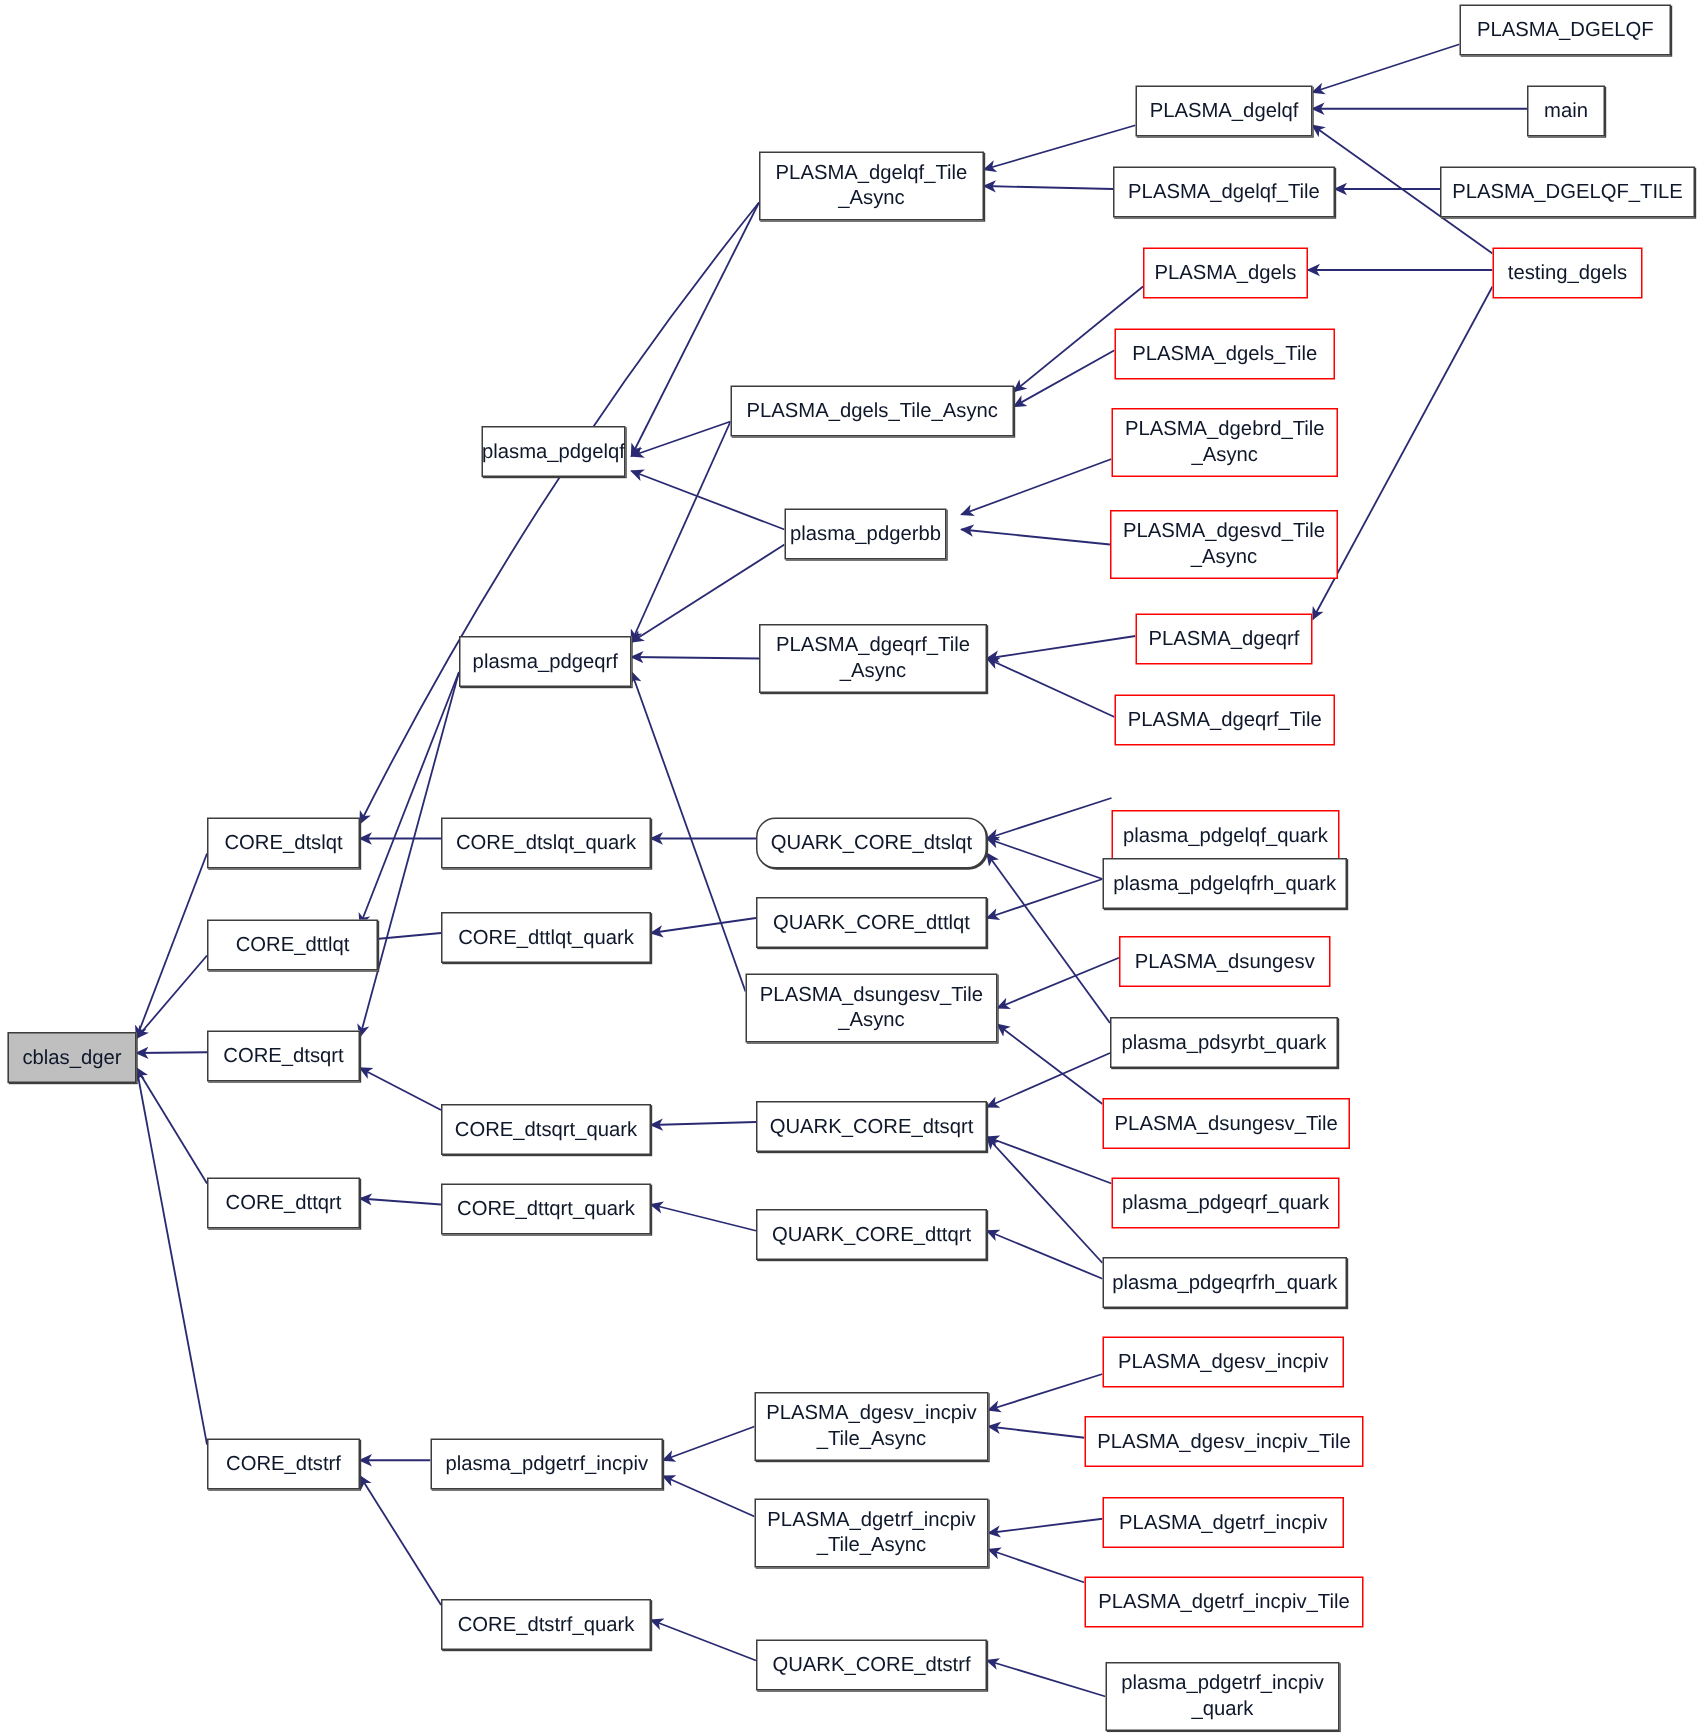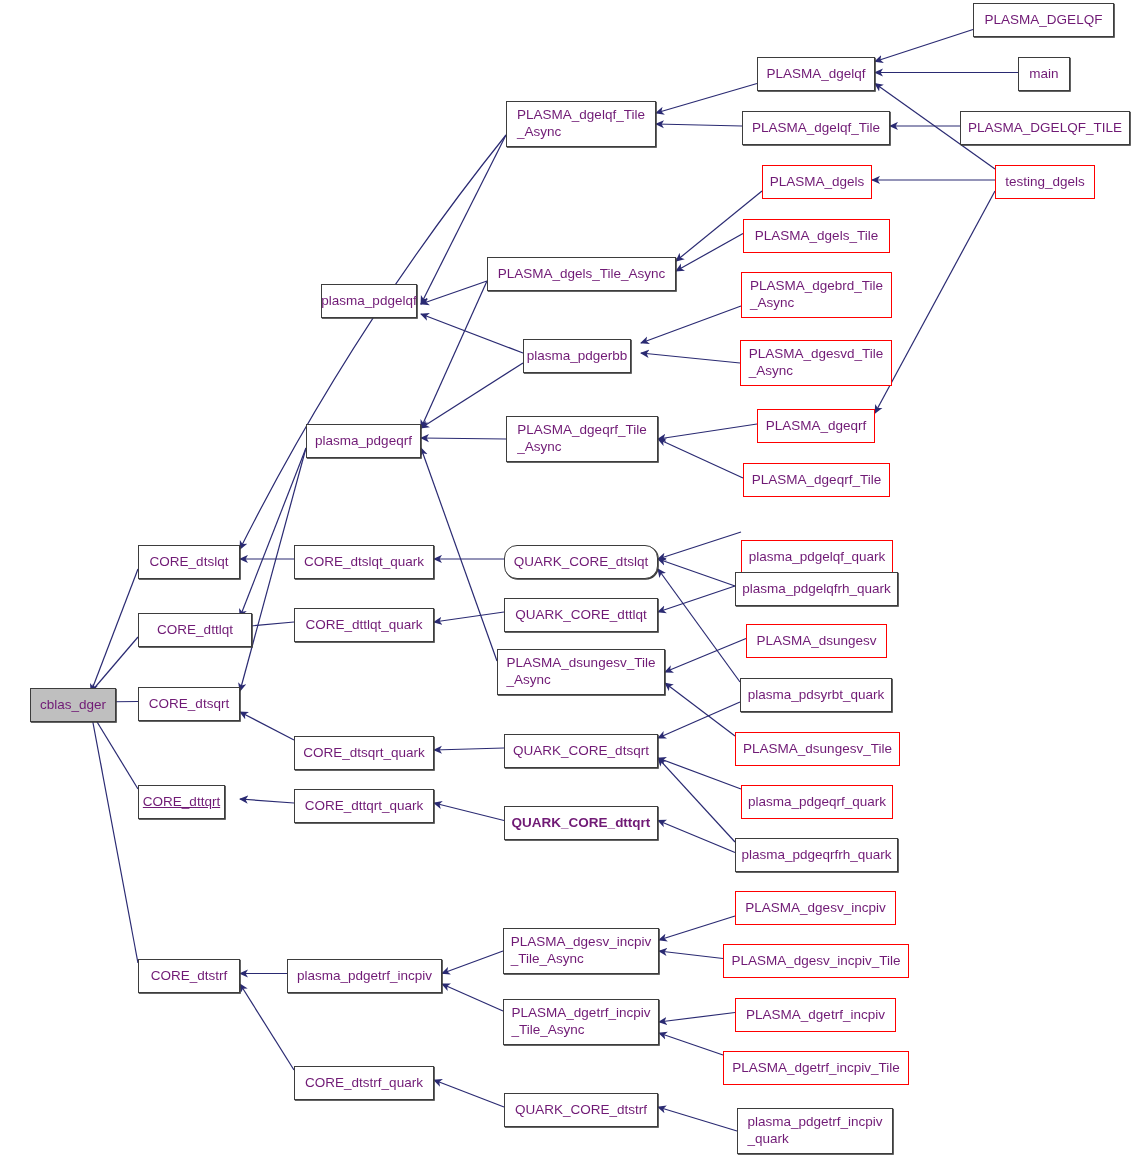--- a/index.html
+++ b/index.html
@@ -1,24 +1,24 @@
 <!DOCTYPE html>
 <html><head>
 <meta charset="utf-8">
 <style>
   html,body{margin:0;padding:0;background:#ffffff;}
   body{font-family:"Liberation Sans",sans-serif;}
   #stage{position:relative;width:1136px;height:1155px;background:#fff;overflow:hidden;}
   svg#edges{position:absolute;left:0;top:0;width:1136px;height:1155px;}
   .node{position:absolute;box-sizing:border-box;display:flex;align-items:center;justify-content:center;
-        background:#ffffff;border:1px solid #000;font-size:13.5px;color:#701a75;line-height:1.15;
-        white-space:pre-line;padding:16px 4px;}
+        background:#ffffff;border:1px solid #000;font-size:13.5px;color:#0f172a;line-height:1.15;
+        text-align:center;white-space:pre-line;padding:16px 4px;}
   .node.red{border-color:#ff0000;}
   .node.thick{border-color:#3d3d3d;border-width:1px;box-shadow:0.8px 0.8px 0 #3d3d3d;}
-  .node.current{background:#bfbfbf;border-color:#3d3d3d;box-shadow:0.8px 0.8px 0 #3d3d3d;margin-left:25px;}
+  .node.current{background:#bfbfbf;border-color:#3d3d3d;box-shadow:0.8px 0.8px 0 #3d3d3d;}
   .node.two{line-height:1.25;}
 </style>
 </head>
 <body>
 
 <div id="stage">
   <svg id="edges" xmlns="http://www.w3.org/2000/svg">
     <defs>
       <marker id="ah" markerWidth="9" markerHeight="9" refX="8" refY="4.5" orient="auto" markerUnits="userSpaceOnUse">
         <path d="M0,0.4 L9,4.5 L0,8.6 L2.4,4.5 Z" fill="#2a2a72"></path>
@@ -82,42 +82,42 @@
         <path d="M960,126 L890,126" fill="none" stroke="#2a2a72" stroke-width="1.2" marker-end="url(#ah)"></path>
         <path d="M995,180 L872,180" fill="none" stroke="#2a2a72" stroke-width="1.2" marker-end="url(#ah)"></path>
         <path d="M995,191 L875,413" fill="none" stroke="#2a2a72" stroke-width="1.2" marker-end="url(#ah)"></path>
       </g>
   </svg>
   <div id="node-layer">
       <div class="node current" style="left: 5px; top: 688px; width: 86px; height: 28px;">cblas_dger</div>
       <div class="node thick" style="left: 138px; top: 545px; width: 102px; height: 28px;">CORE_dtslqt</div>
       <div class="node thick" style="left: 138px; top: 613px; width: 114px; height: 28px;">CORE_dttlqt</div>
       <div class="node thick" style="left: 138px; top: 687px; width: 102px; height: 29px;">CORE_dtsqrt</div>
-      <div class="node thick" style="left: 138px; top: 785px; width: 87px; height: 28px; text-decoration: underline;">CORE_dttqrt</div>
+      <div class="node thick" style="left: 138px; top: 785px; width: 102px; height: 28px;">CORE_dttqrt</div>
       <div class="node thick" style="left: 138px; top: 959px; width: 102px; height: 29px;">CORE_dtstrf</div>
       <div class="node thick" style="left: 294px; top: 545px; width: 140px; height: 28px;">CORE_dtslqt_quark</div>
       <div class="node thick" style="left: 294px; top: 608px; width: 140px; height: 28px;">CORE_dttlqt_quark</div>
       <div class="node thick" style="left: 294px; top: 736px; width: 140px; height: 28px;">CORE_dtsqrt_quark</div>
       <div class="node thick" style="left: 294px; top: 789px; width: 140px; height: 28px;">CORE_dttqrt_quark</div>
       <div class="node thick" style="left: 294px; top: 1066px; width: 140px; height: 28px;">CORE_dtstrf_quark</div>
       <div class="node thick" style="left: 306px; top: 284px; width: 96px; height: 28px; margin-left: 15px;">plasma_pdgelqf</div>
       <div class="node thick" style="left: 306px; top: 424px; width: 115px; height: 28px;">plasma_pdgeqrf</div>
       <div class="node thick" style="left: 287px; top: 959px; width: 155px; height: 29px;">plasma_pdgetrf_incpiv</div>
       <div class="node thick" style="left: 523px; top: 339px; width: 108px; height: 28px;">plasma_pdgerbb</div>
       <div class="node thick two" style="left: 506px; top: 101px; width: 150px; height: 46px;">PLASMA_dgelqf_Tile
 _Async</div>
       <div class="node thick" style="left: 487px; top: 257px; width: 189px; height: 28px;">PLASMA_dgels_Tile_Async</div>
       <div class="node thick two" style="left: 506px; top: 416px; width: 152px; height: 46px;">PLASMA_dgeqrf_Tile
 _Async</div>
       <div class="node thick" style="left: 504px; top: 545px; width: 154px; height: 28px; border-radius: 13px;">QUARK_CORE_dtslqt</div>
       <div class="node thick" style="left: 504px; top: 598px; width: 154px; height: 28px;">QUARK_CORE_dttlqt</div>
       <div class="node thick two" style="left: 497px; top: 649px; width: 168px; height: 46px;">PLASMA_dsungesv_Tile
 _Async</div>
       <div class="node thick" style="left: 504px; top: 734px; width: 154px; height: 28px;">QUARK_CORE_dtsqrt</div>
-      <div class="node thick" style="left: 504px; top: 806px; width: 154px; height: 29px; font-weight: bold;">QUARK_CORE_dttqrt</div>
+      <div class="node thick" style="left: 504px; top: 806px; width: 154px; height: 29px;">QUARK_CORE_dttqrt</div>
       <div class="node thick" style="left: 504px; top: 1093px; width: 154px; height: 28px;">QUARK_CORE_dtstrf</div>
       <div class="node thick two" style="left: 503px; top: 928px; width: 156px; height: 46px;">PLASMA_dgesv_incpiv
 _Tile_Async</div>
       <div class="node thick two" style="left: 503px; top: 999px; width: 156px; height: 46px;">PLASMA_dgetrf_incpiv
 _Tile_Async</div>
       <div class="node thick" style="left: 757px; top: 57px; width: 118px; height: 31px;">PLASMA_dgelqf</div>
       <div class="node thick" style="left: 742px; top: 111px; width: 148px; height: 30px;">PLASMA_dgelqf_Tile</div>
       <div class="node red" style="left: 762px; top: 165px; width: 110px; height: 30px;">PLASMA_dgels</div>
       <div class="node red" style="left: 743px; top: 219px; width: 147px; height: 29px;">PLASMA_dgels_Tile</div>
       <div class="node red two" style="left: 741px; top: 272px; width: 151px; height: 46px;">PLASMA_dgebrd_Tile

